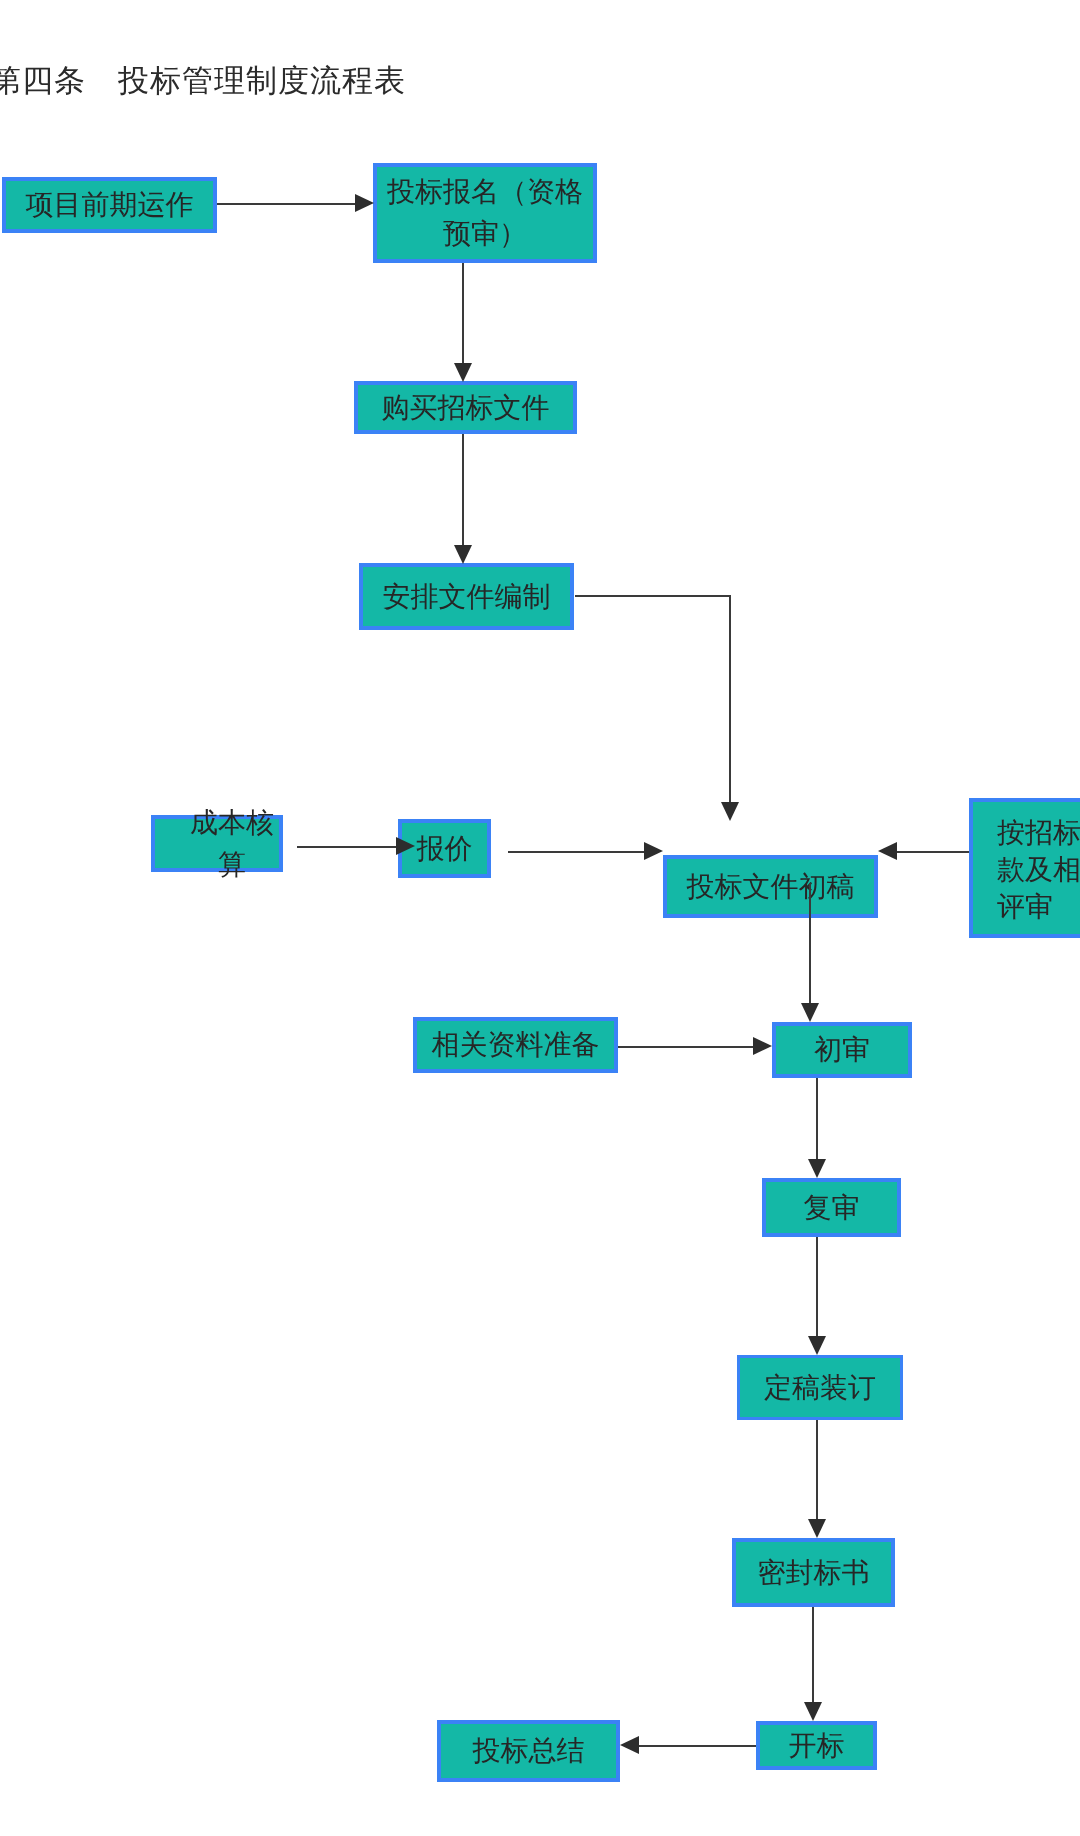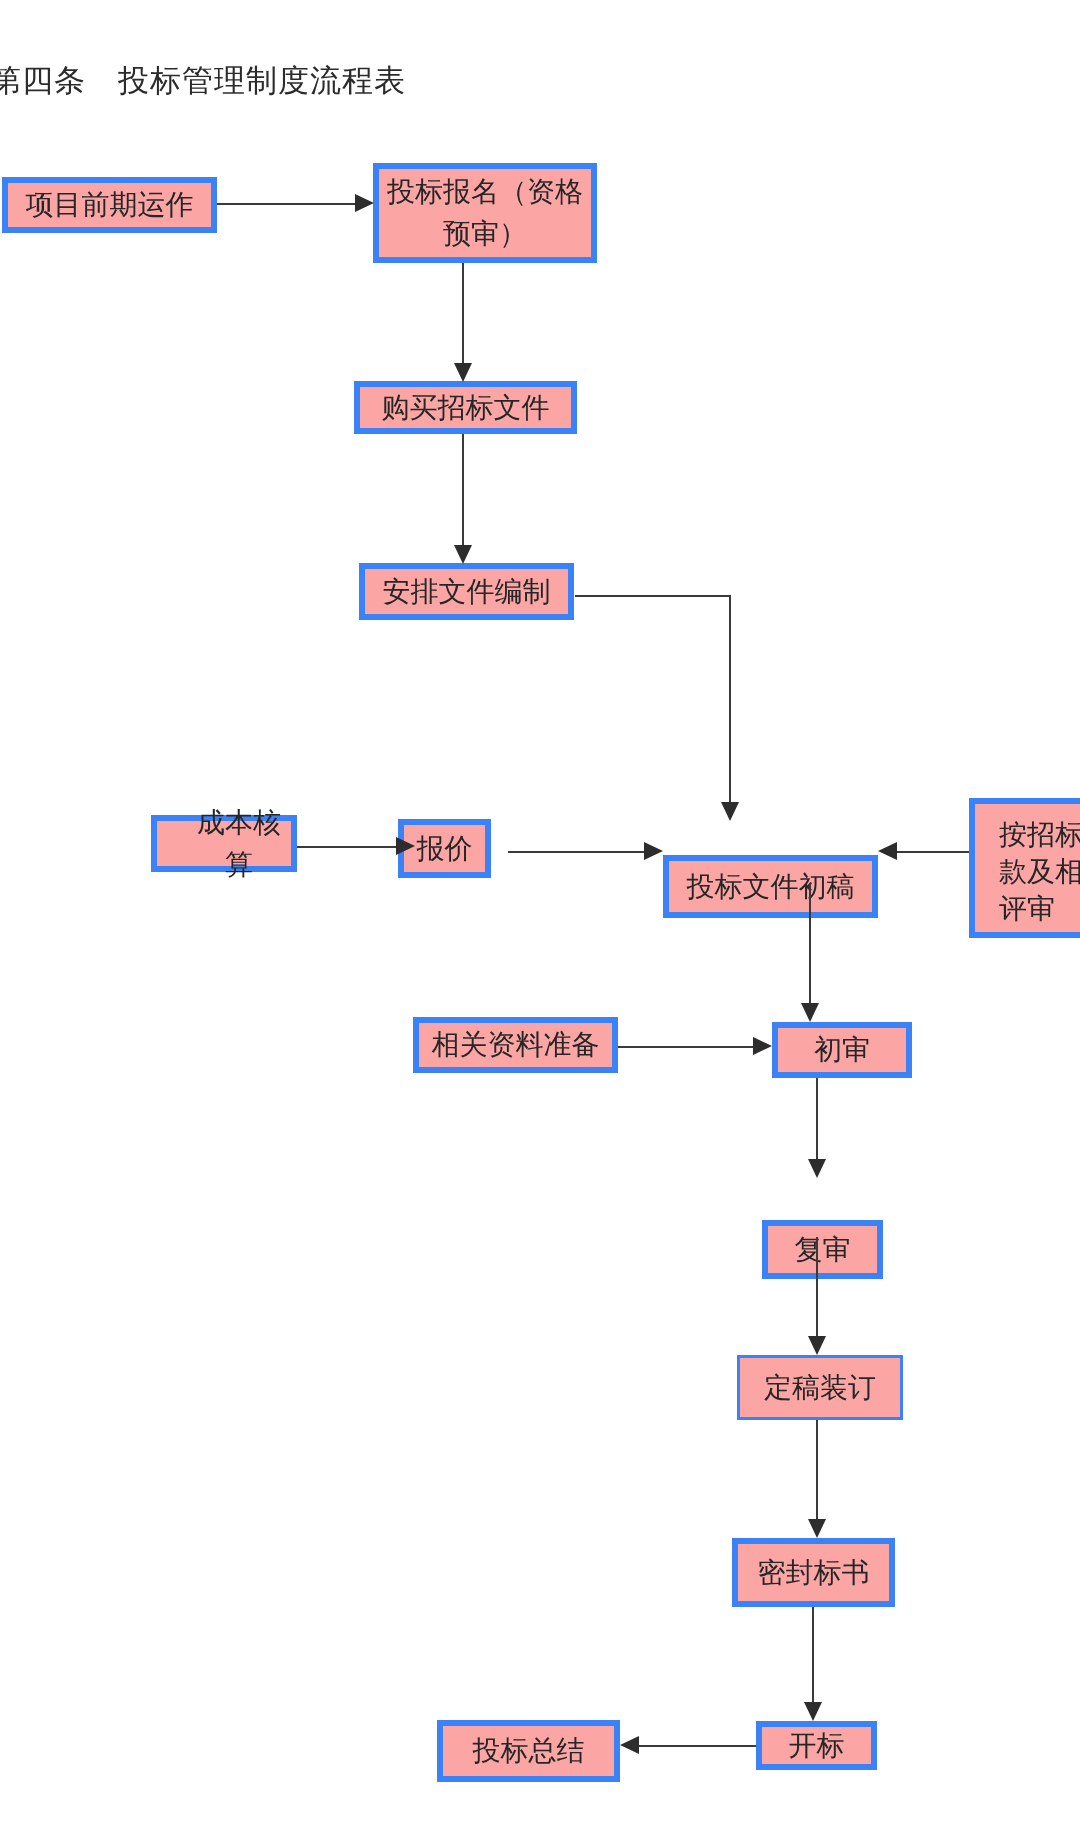--- a/index.html
+++ b/index.html
@@ -19,22 +19,22 @@
     margin: 0;
     font-size: 31px;
     font-weight: 500;
     letter-spacing: 1px;
     color: #2b2b2b;
     white-space: nowrap;
   }
   .node {
     position: absolute;
     box-sizing: border-box;
-    border: 6px solid #3b82f6;
-    background: #fca5a5;
+    border: 4px solid #3b82f6;
+    background: #14b8a6;
     display: flex;
     align-items: center;
     justify-content: center;
     text-align: center;
     font-size: 28px;
     line-height: 1.5;
     color: #262626;
     white-space: pre-line;
   }
   .node.thick { border-width: 3px; }
@@ -60,37 +60,37 @@
 
   <h1 class="doc-title">第四条　投标管理制度流程表</h1>
 
   <div class="node" style="left:2px; top:177px; width:215px; height:56px;">项目前期运作</div>
 
   <div class="node" style="left:373px; top:163px; width:224px; height:100px;">投标报名（资格
 预审）</div>
 
   <div class="node" style="left:354px; top:381px; width:223px; height:53px;">购买招标文件</div>
 
-  <div class="node" style="left:359px; top:563px; width:215px; height:57px;">安排文件编制</div>
+  <div class="node" style="left:359px; top:563px; width:215px; height:67px;">安排文件编制</div>
 
-  <div class="node" style="left:151px; top:815px; width:146px; height:57px;padding-left:30px;">成本核算</div>
+  <div class="node" style="left:151px; top:815px; width:132px; height:57px;padding-left:30px;">成本核算</div>
 
   <div class="node" style="left:398px; top:819px; width:93px; height:59px;">报价</div>
 
   <div class="node" style="left:663px; top:820px; width:215px; height:63px;margin-top:35px;">投标文件初稿</div>
 
   <div class="node left-align" style="left:969px; top:798px; width:280px; height:140px;">按招标文件条
 款及相关要求
 评审</div>
 
   <div class="node" style="left:413px; top:1017px; width:205px; height:56px;">相关资料准备</div>
 
   <div class="node" style="left:772px; top:1022px; width:140px; height:56px;">初审</div>
 
-  <div class="node" style="left:762px; top:1220px; width:121px; height:59px;">复审</div>
+  <div class="node" style="left:762px; top:1178px; width:139px; height:59px;">复审</div>
 
   <div class="node thick" style="left:737px; top:1355px; width:166px; height:65px;">定稿装订</div>
 
   <div class="node" style="left:732px; top:1538px; width:163px; height:69px;">密封标书</div>
 
   <div class="node" style="left:756px; top:1721px; width:121px; height:49px;">开标</div>
 
   <div class="node" style="left:437px; top:1720px; width:183px; height:62px;">投标总结</div>
 
   <div class="hline" style="left:217px; top:203px; width:140px;"></div>

